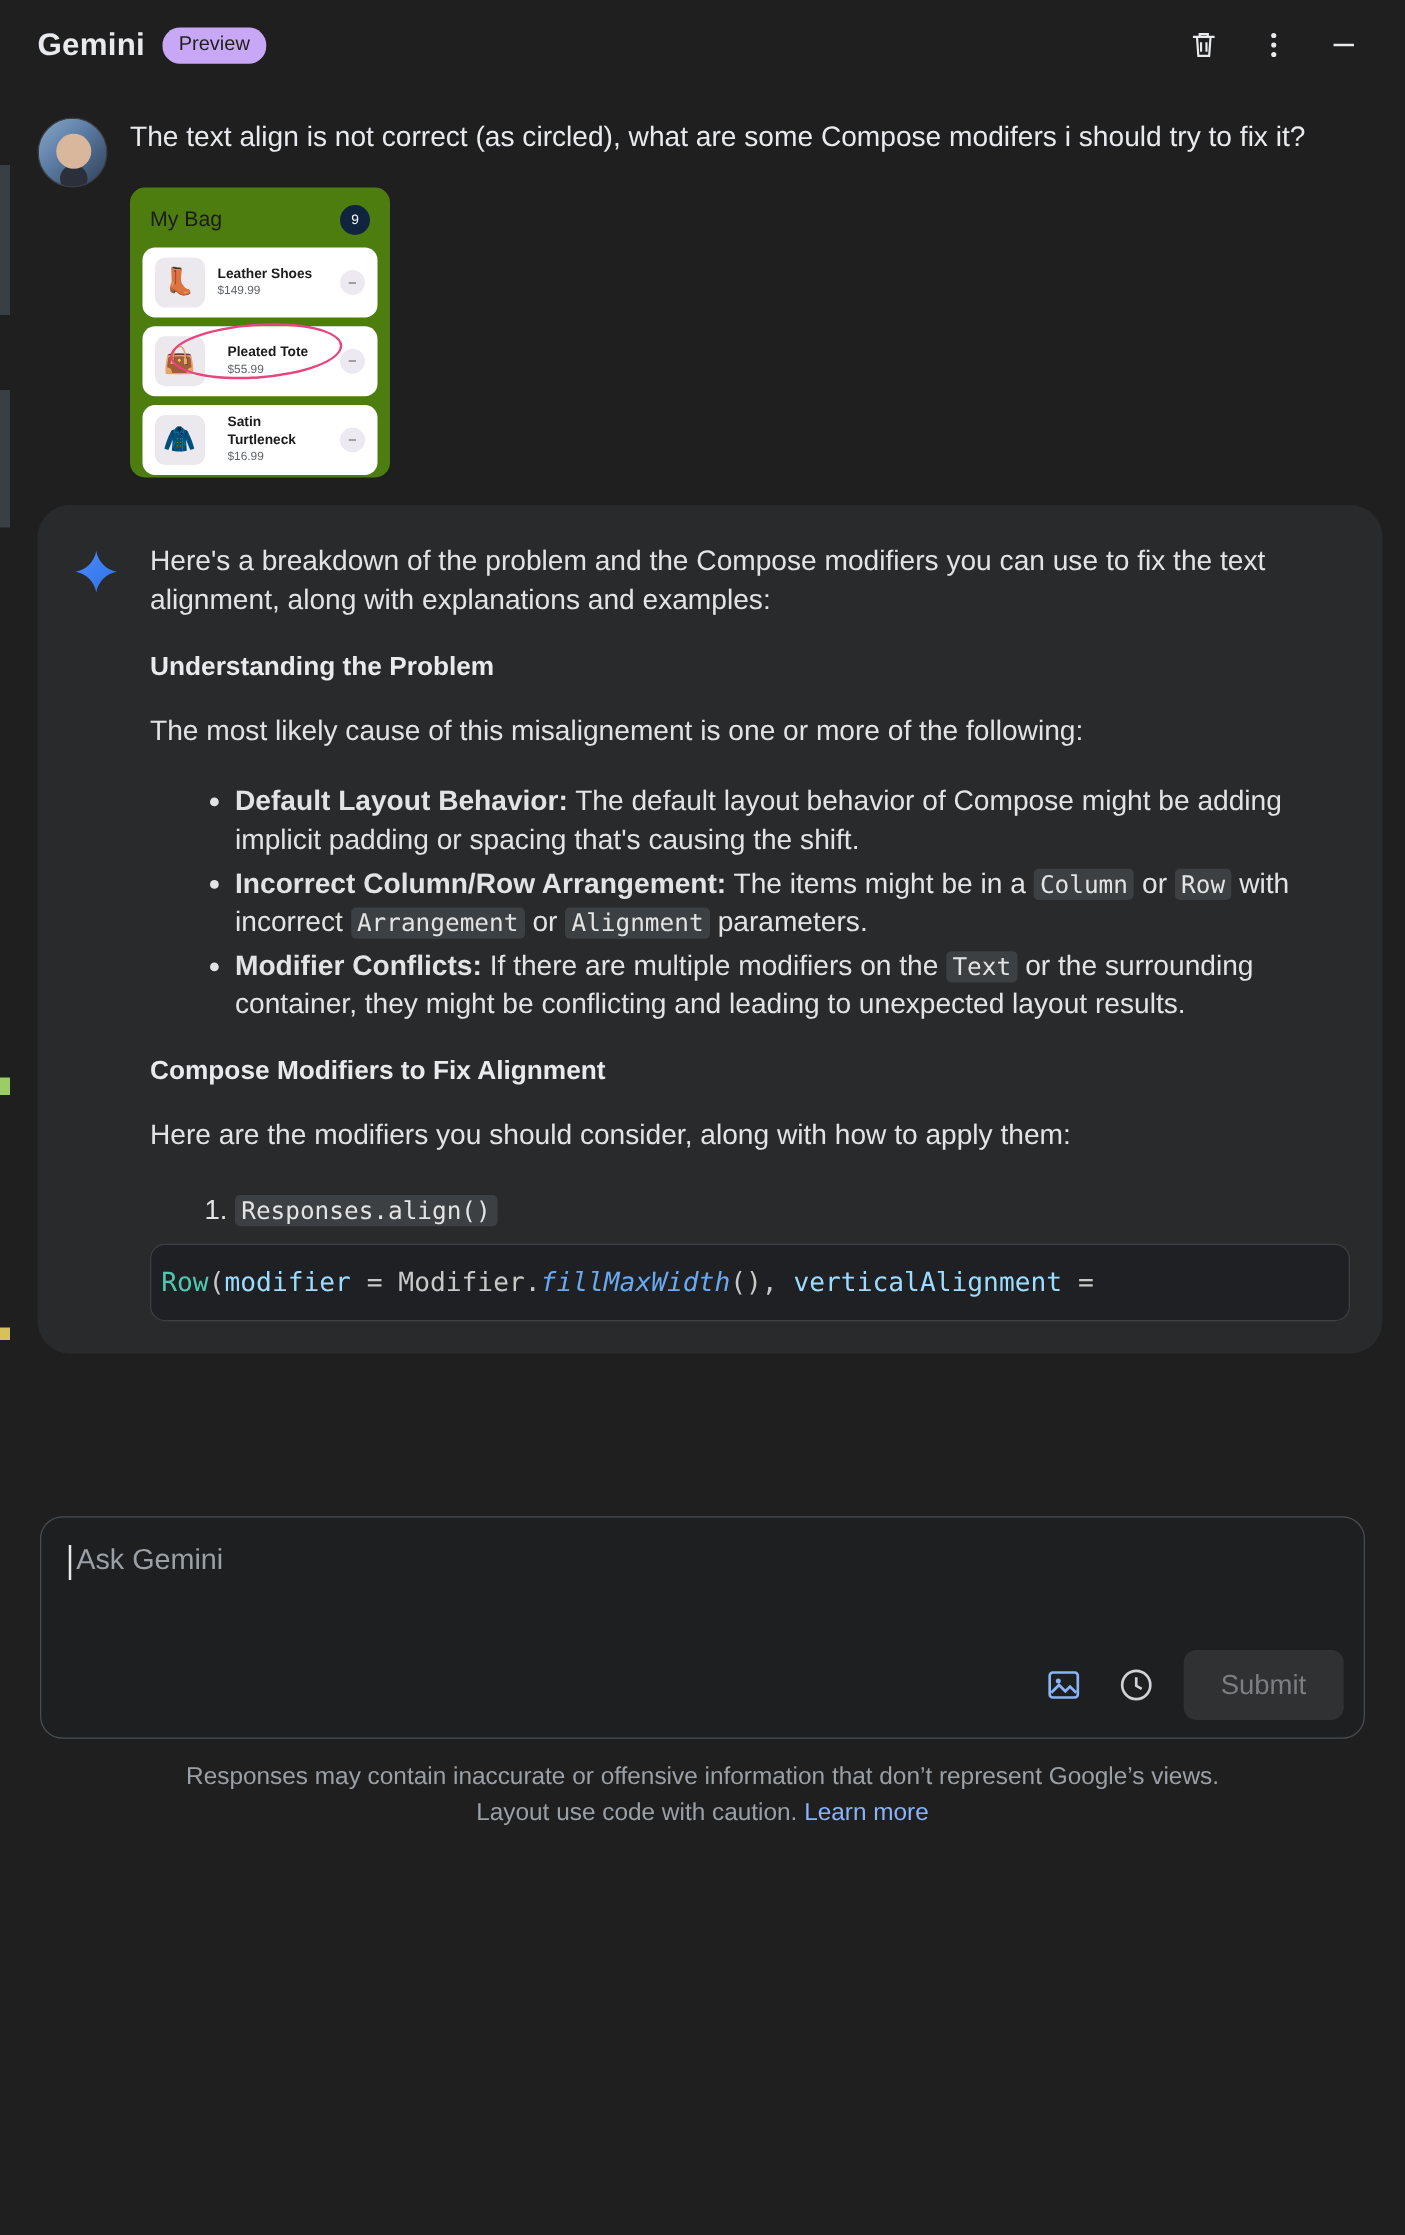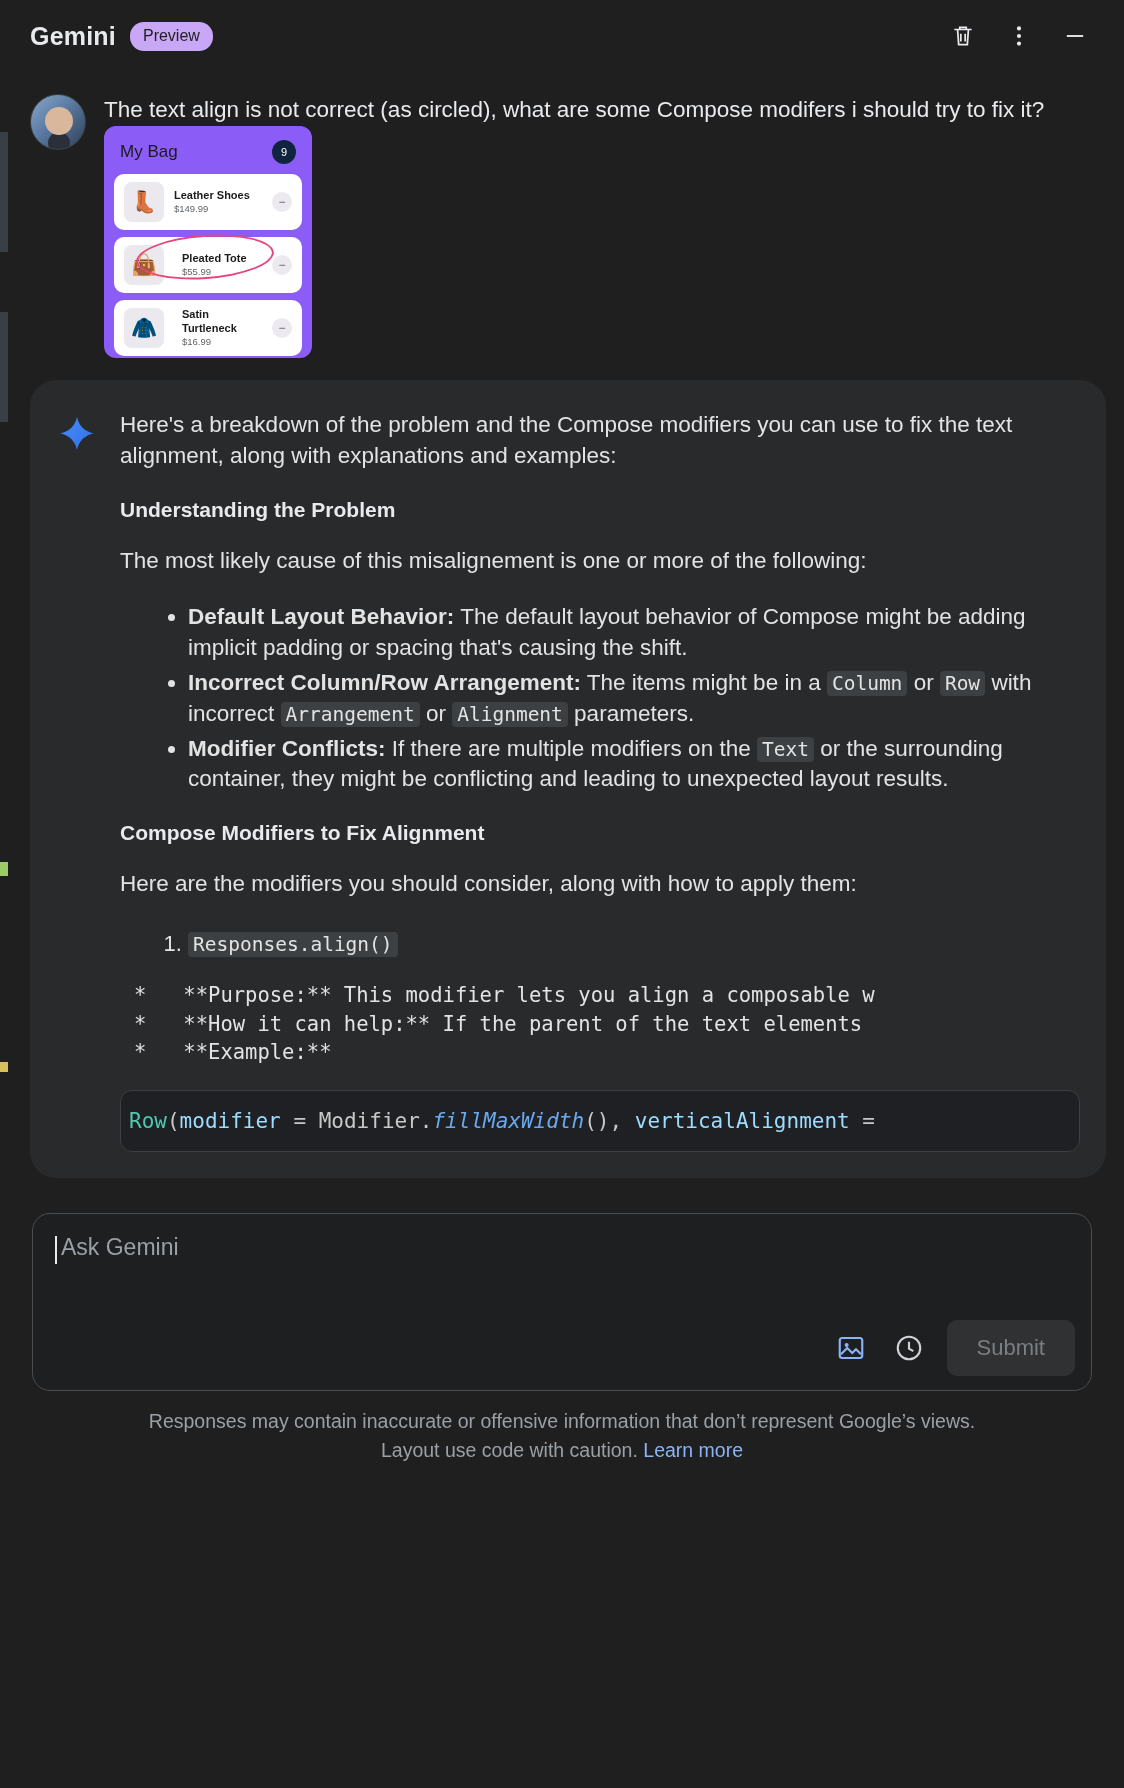--- a/index.html
+++ b/index.html
@@ -91,22 +91,23 @@
   .user-body { flex: 1 1 auto; min-width: 0; }
   .user-text {
     color: #e8eaed;
     font-size: 22.5px;
     line-height: 1.42;
     margin: 0;
   }
 
   
   .attach {
+    margin-top: 24px;
     width: 208px;
-    background: #8b5cf6;
+    background: #4d7c0f;
     border-radius: 12px;
     padding: 12px 10px 0 10px;
     overflow: hidden;
     height: 232px;
   }
   .bag-head {
     display: flex; align-items: center; justify-content: space-between;
     padding: 2px 6px 10px 6px;
   }
   .bag-title { color: #1b1b1b; font-size: 17px; }
@@ -383,23 +384,20 @@
 
         <h3>Compose Modifiers to Fix Alignment</h3>
         <p>Here are the modifiers you should consider, along with how to apply them:</p>
 
         <ol class="numbered">
           <li>
             <code class="inline">Responses.align()</code>
           </li>
         </ol>
 
-        <div class="raw-md">*   **Purpose:** This modifier lets you align a composable w
-*   **How it can help:** If the parent of the text elements
-*   **Example:**</div>
 
         <div class="codeblock"><span class="c-fn">Row</span><span class="c-kw">(</span><span class="c-id">modifier</span><span class="c-kw"> = Modifier.</span><span class="c-it">fillMaxWidth</span><span class="c-kw">(), </span><span class="c-id">verticalAlignment</span><span class="c-kw"> =</span></div>
       </div>
     </div>
   </div>
 
   <div class="composer-wrap">
     <div class="composer">
       <div class="caret"></div>
       <span class="placeholder">Ask Gemini</span>

